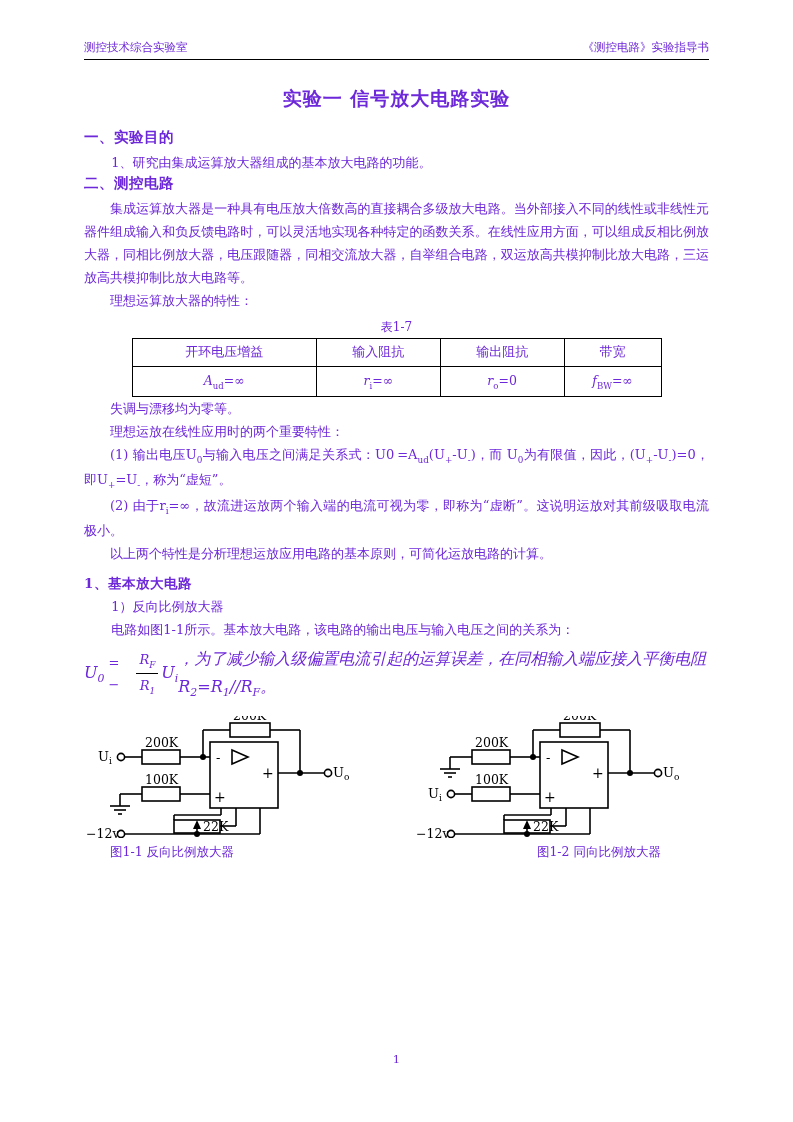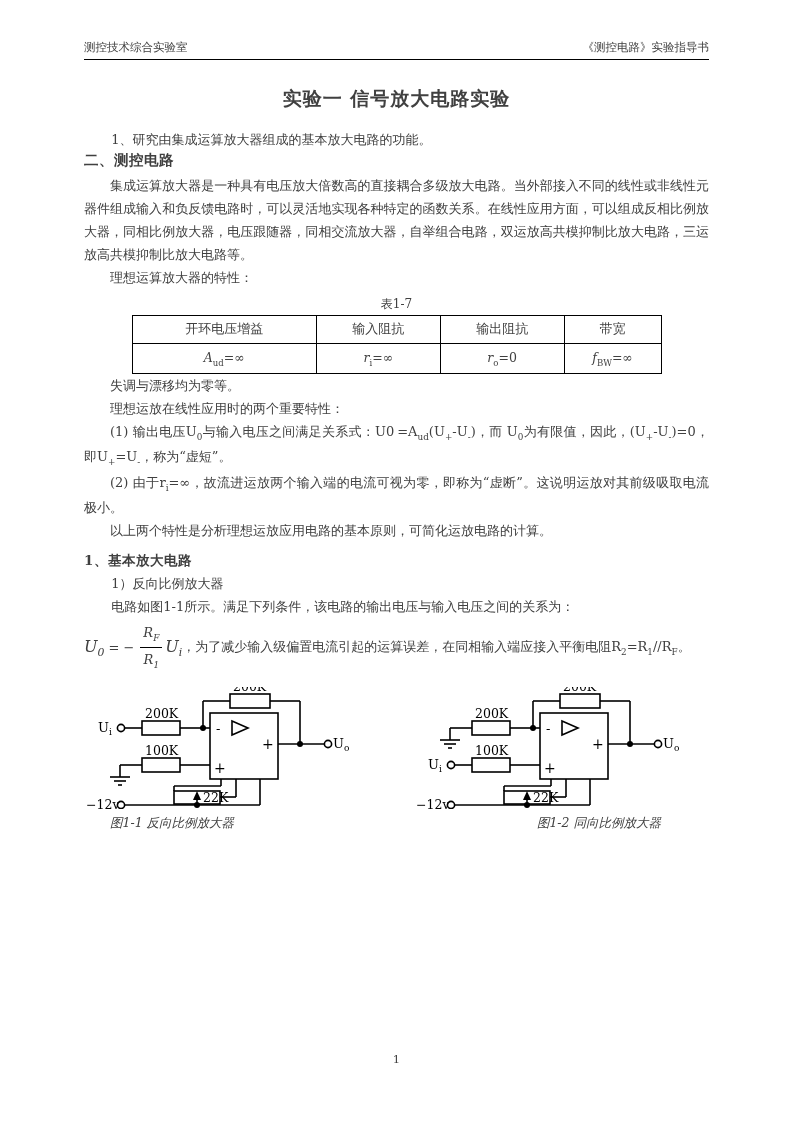--- a/index.html
+++ b/index.html
@@ -1,21 +1,21 @@
 <!DOCTYPE html>
 <html><head>
 <meta charset="utf-8">
 <style>
   html, body { margin:0; padding:0; background:#888; }
   body { font-family:"DejaVu Serif","Liberation Serif",serif; }
   .page {
     width:793px; height:1122px; background:#fff; position:relative;
     margin:0 auto; box-sizing:border-box;
     padding:42px 84px 0 84px;
-    color:#404040;
+    color:#6d28d9;
   }
   
   .hdr { display:flex; justify-content:space-between; align-items:flex-end;
          font-size:11.5px; line-height:1; padding-bottom:5px; }
   .hdr-rule { border-bottom:1.4px solid #000; margin-bottom:26px; }
 
   
   .doc-title { text-align:center; font-size:19px; font-weight:bold;
                letter-spacing:1px; margin:4px 0 16px 0; }
   .h2 { font-size:14.5px; font-weight:bold; margin:0 0 4px 0; letter-spacing:.5px; }
@@ -43,21 +43,21 @@
   .frac { display:inline-flex; flex-direction:column; align-items:center;
           vertical-align:middle; margin:0 2px; font-style:italic; }
   .frac .num { border-bottom:1.2px solid #000; padding:0 3px 1px 3px; font-size:13px;}
   .frac .den { padding:1px 3px 0 3px; font-size:13px; }
   .bigU { font-style:italic; font-size:16px; }
 
   
   .circuits { display:flex; justify-content:space-between; margin-top:14px; }
   .circ-wrap { width:295px; }
   .caps { display:flex; justify-content:space-between; margin-top:2px; }
-  .cap { font-size:12.5px;font-style:italic; }
+  .cap { font-size:12.5px; }
   .cap-l { margin-left:26px; }
   .cap-r { margin-right:48px; }
 
   
   .pgnum { position:absolute; bottom:56px; left:0; right:0; text-align:center;
            font-size:11.5px; }
 </style>
 </head>
 <body>
 
@@ -65,20 +65,21 @@
 
   <div class="hdr-rule">
     <div class="hdr">
       <span>测控技术综合实验室</span>
       <span>《测控电路》实验指导书</span>
     </div>
   </div>
 
   <div class="doc-title">实验一  信号放大电路实验</div>
 
+  <div class="h2">一、实验目的</div>
   <p class="t li">1、研究由集成运算放大器组成的基本放大电路的功能。</p>
 
   <div class="h2">二、测控电路</div>
   <p class="t ind">集成运算放大器是一种具有电压放大倍数高的直接耦合多级放大电路。当外部接入不同的线性或非线性元器件组成输入和负反馈电路时，可以灵活地实现各种特定的函数关系。在线性应用方面，可以组成反相比例放大器，同相比例放大器，电压跟随器，同相交流放大器，自举组合电路，双运放高共模抑制比放大电路，三运放高共模抑制比放大电路等。</p>
   <p class="t ind">理想运算放大器的特性：</p>
 
   <div class="tbl-cap">表1-7</div>
   <table class="spec">
     <tbody>
         <tr>
@@ -104,31 +105,31 @@
   </p>
 
   <p class="t ind">
     <span>(2) 由于r</span><span class="sub">i</span><span>=∞，故流进运放两个输入端的电流可视为零，即称为“虚断”。这说明运放对其前级吸取电流极小。</span>
   </p>
 
   <p class="t ind">以上两个特性是分析理想运放应用电路的基本原则，可简化运放电路的计算。</p>
 
   <div class="h3">1、基本放大电路</div>
   <p class="t li">1）反向比例放大器</p>
-  <p class="t li">电路如图1-1所示。满足下列条件，该电路的输出电压与输入电压之间的关系为：</p>
+  <p class="t li">电路如图1-1所示。基本放大电路，该电路的输出电压与输入电压之间的关系为：</p>
 
   <div class="frow">
     <span class="bigU"><span>U</span><span class="sub">0</span></span>
     <span style="margin:0 4px;">= −</span>
     <span class="frac">
       <span class="num"><span>R</span><span class="sub">F</span></span>
       <span class="den"><span>R</span><span class="sub">1</span></span>
     </span>
     <span class="bigU" style="margin-left:1px;"><span>U</span><span class="sub">i</span></span>
-    <span style="font-size:13px;"><span>，为了减少输入级偏置电流引起的运算误差，在同相输入端应接入平衡电阻R</span><span class="sub">2</span>=R<span class="sub">1</span>//R<span class="sub">F</span>。</span>
+    <span style="font-size:16px;font-style:italic;"><span>，为了减少输入级偏置电流引起的运算误差，在同相输入端应接入平衡电阻R</span><span class="sub">2</span>=R<span class="sub">1</span>//R<span class="sub">F</span>。</span>
   </div>
 
   <div class="circuits">
 
     <div class="circ-wrap">
       <svg width="295" height="122" viewBox="0 0 295 122">
         <g stroke="#000" stroke-width="1.6" fill="none">
 
           <circle cx="37" cy="41" r="3.6" fill="#fff"></circle>
           <line x1="41" y1="41" x2="58" y2="41"></line>

